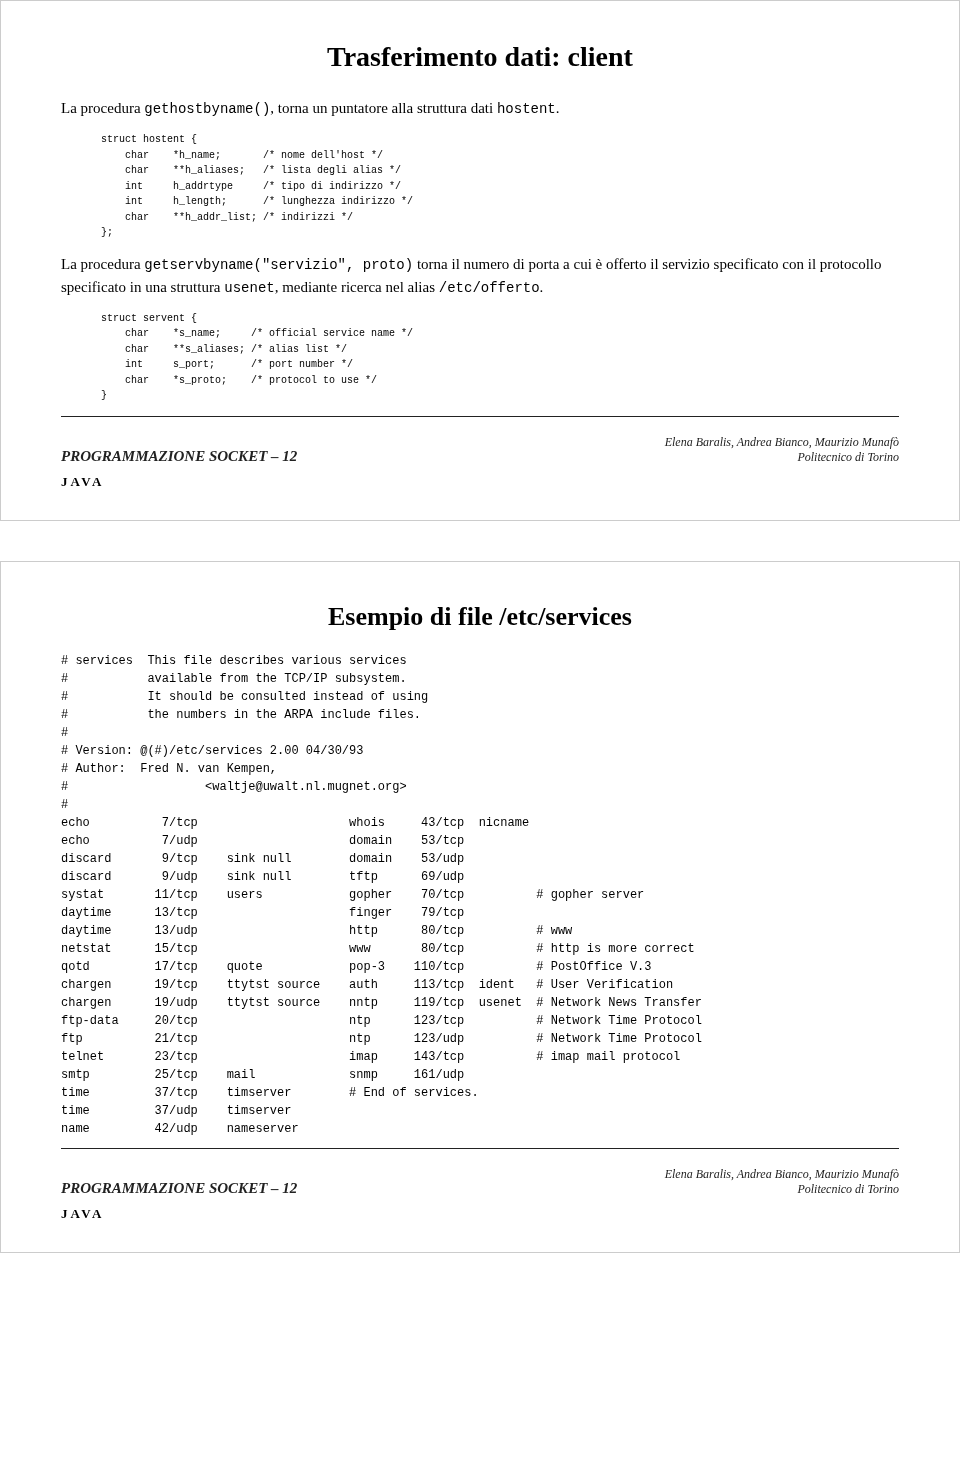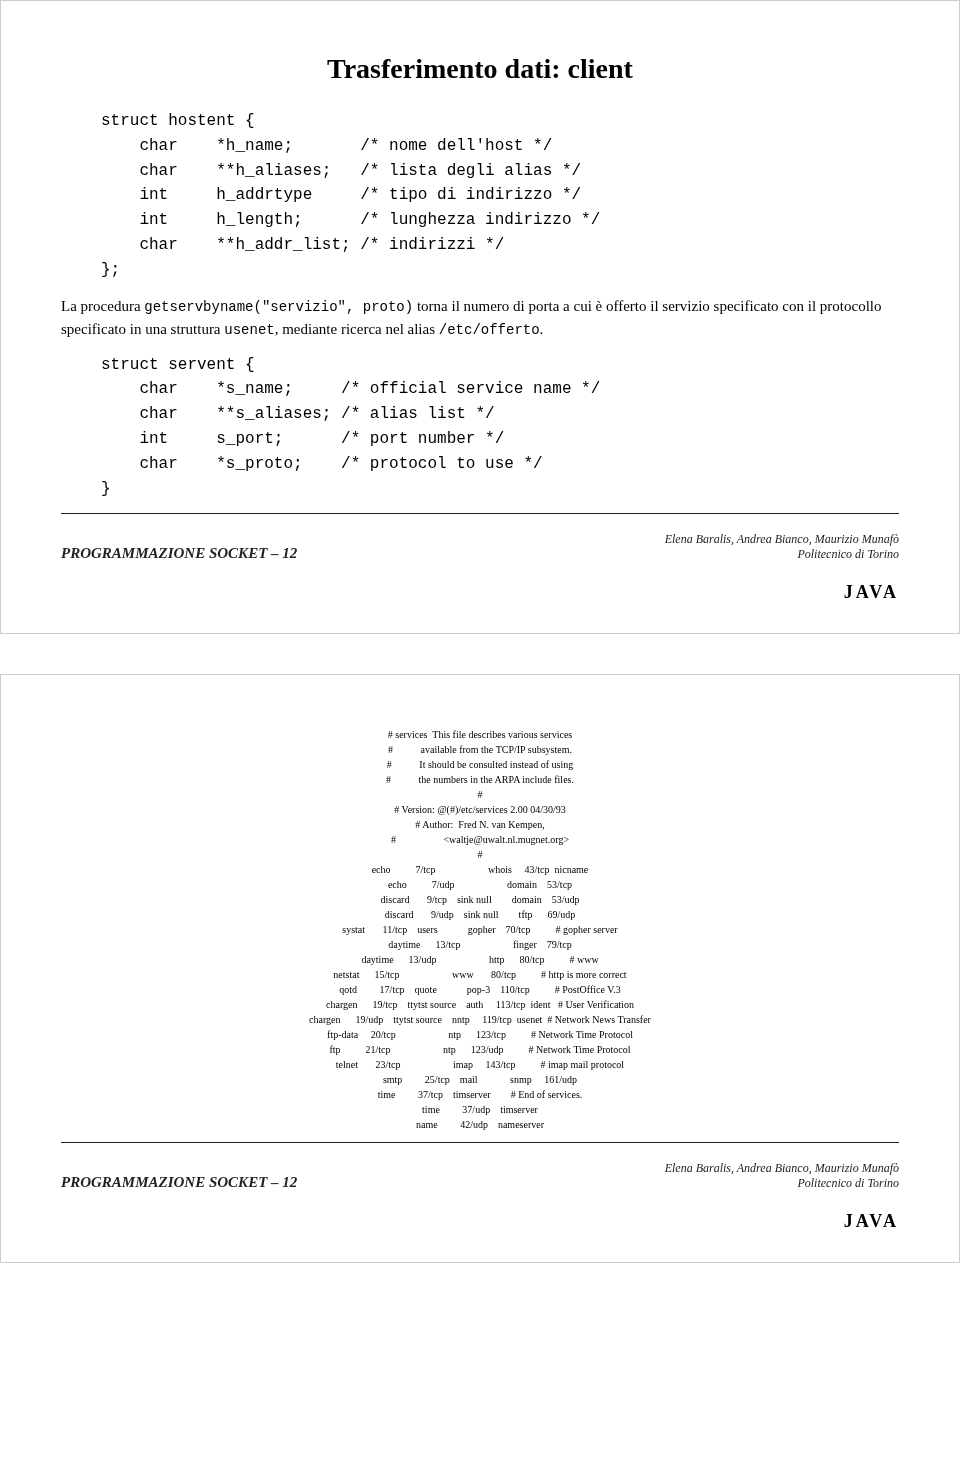--- a/index.html
+++ b/index.html
@@ -5,42 +5,42 @@
     * { margin: 0; padding: 0; box-sizing: border-box; }
     body {
       font-family: 'Times New Roman', Times, serif;
       background: #fff;
       width: 960px;
     }
     .slide {
       width: 960px;
       background: #fff;
       border: 1px solid #ccc;
-      padding: 52px 60px 30px 60px;
+      padding: 40px 60px 30px 60px;
       position: relative;
     }
     .slide-title {
       text-align: center;
       font-size: 28px;
       font-weight: bold;
       margin-bottom: 24px;
       font-family: 'Times New Roman', serif;
     }
     .body-text {
       font-size: 15px;
       line-height: 1.5;
       margin-bottom: 12px;
     }
     .body-text code, .inline-code {
       font-family: 'Courier New', Courier, monospace;
       font-size: 14px;
     }
     .code-block {
       font-family: 'Courier New', Courier, monospace;
-      font-size: 16px;
+      font-size: 10px;
       line-height: 1.55;
       margin: 12px 0 12px 40px;
       white-space: pre;
     }
     .slide-footer {
       display: flex;
       justify-content: space-between;
       align-items: flex-end;
       margin-top: 18px;
       font-size: 12px;
@@ -48,48 +48,50 @@
       color: #222;
     }
     .footer-left { font-weight: bold; font-style: italic; font-size: 15px; }
     .footer-right { text-align: right; font-size: 12px; font-style: italic; margin-left: 31px; }
     .footer-divider {
       border: none;
       border-top: 1.5px solid #222;
       margin: 10px 0 6px 0;
     }
     .java-label {
-      text-align: right;
-      font-size: 18px;
+      text-align: left;
+      font-size: 13px;
       font-weight: bold;
       letter-spacing: 3px;
-      margin-top: 20px;
+      margin-top: 9px;
     }
     
     .slide2-title {
       text-align: center;
       font-size: 26px;
       font-weight: bold;
       margin-bottom: 20px;
     }
     .services-code {
-      font-family: Liberation Serif, serif;
-      font-size: 10px;
+      font-family: Liberation Mono, monospace;
+      font-size: 12px;
       line-height: 1.5;
       white-space: pre;
       margin: 0 0 10px 0;
-      text-align: center;
     }
   </style>
 </head>
 <body>
 
 <div class="slide">
   <h1 class="slide-title">Trasferimento dati: client</h1>
 
+  <p class="body-text">
+    <span>La procedura </span><span class="inline-code">gethostbyname()</span><span>, torna un puntatore alla struttura dati </span><span class="inline-code">hostent</span><span>.</span>
+  </p>
 
   <div class="code-block">struct hostent {
     char    *h_name;       /* nome dell'host */
     char    **h_aliases;   /* lista degli alias */
     int     h_addrtype     /* tipo di indirizzo */
     int     h_length;      /* lunghezza indirizzo */
     char    **h_addr_list; /* indirizzi */
 };</div>
 
   <p class="body-text">
@@ -108,20 +110,21 @@
     <span class="footer-left">PROGRAMMAZIONE SOCKET – 12</span>
     <div class="footer-right">
       <div>Elena Baralis, Andrea Bianco, Maurizio Munafò</div>
       <div>Politecnico di Torino</div>
     </div>
   </div>
   <div class="java-label">JAVA</div>
 </div>
 
 <div class="slide" style="margin-top: 40px;">
+  <h1 class="slide2-title">Esempio di file /etc/services</h1>
 
   <div class="services-code"># services  This file describes various services
 #           available from the TCP/IP subsystem.
 #           It should be consulted instead of using
 #           the numbers in the ARPA include files.
 #
 # Version: @(#)/etc/services 2.00 04/30/93
 # Author:  Fred N. van Kempen,
 #                   &lt;waltje@uwalt.nl.mugnet.org&gt;
 #

